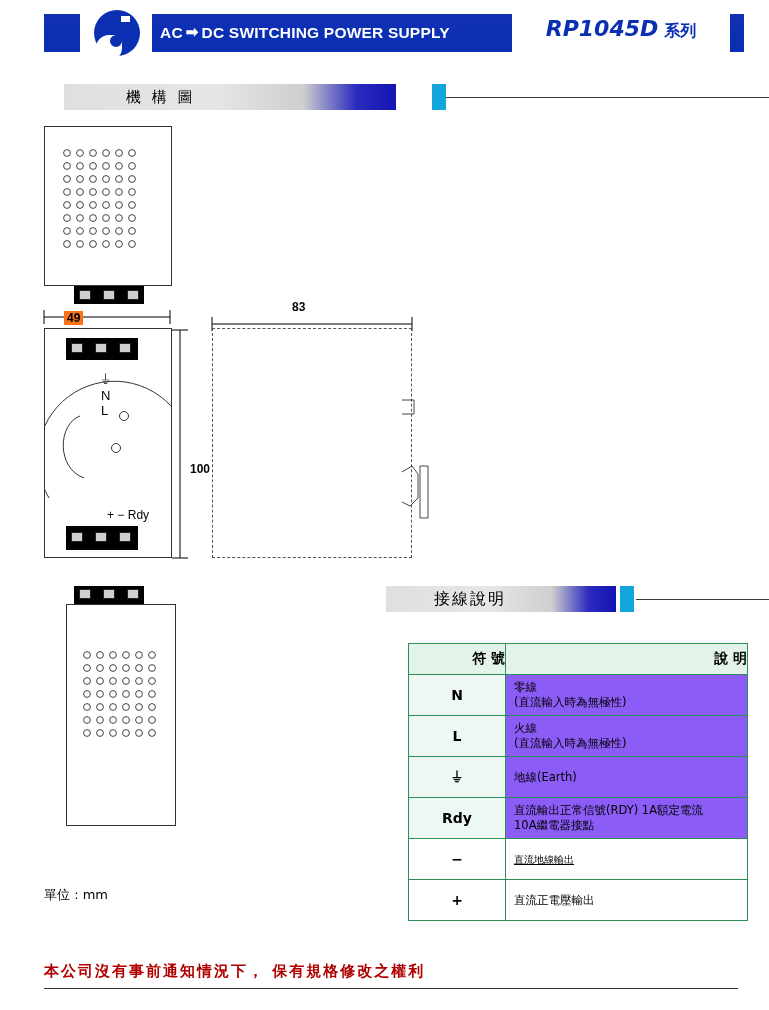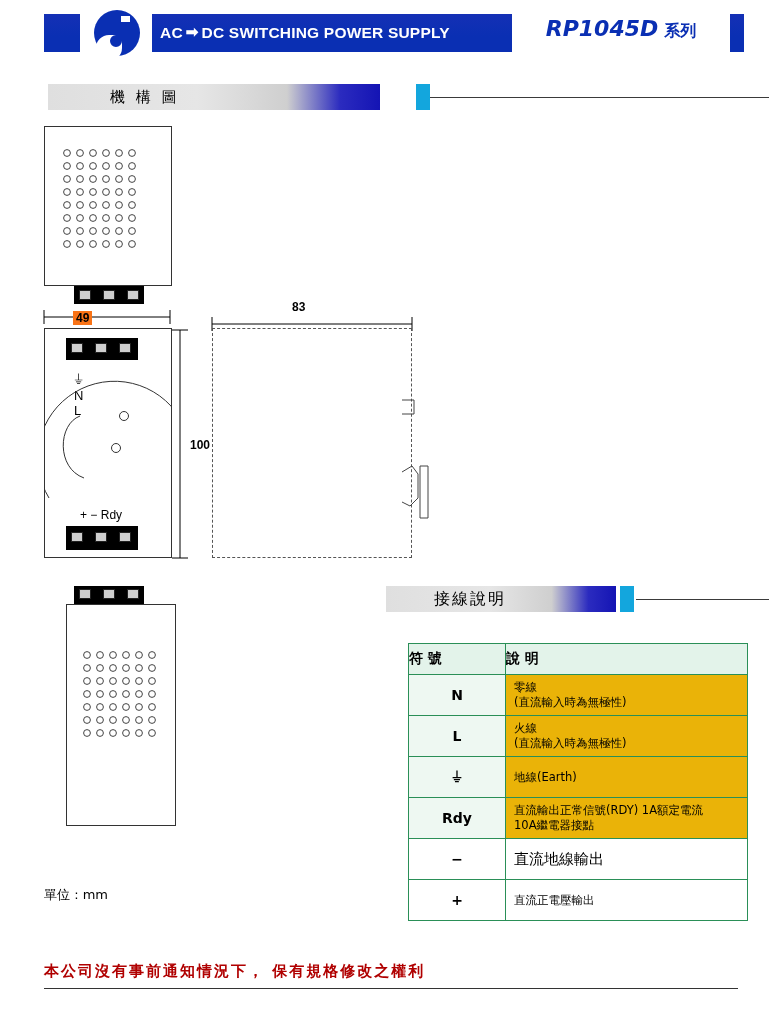--- a/index.html
+++ b/index.html
@@ -110,21 +110,21 @@
   }
   .banner .btext {
     position: absolute;
     top: 4px;
     font-size: 15px;
     letter-spacing: 3px;
     color: #000;
     font-family: "DejaVu Sans", sans-serif;
   }
 
-  #banner-mech { left: 48px; top: 84px; width: 690px; }
+  #banner-mech { left: 64px; top: 84px; width: 690px; }
   #banner-mech .grad { width: 332px; }
   #banner-mech .accent { left: 368px; }
   #banner-mech .rule { left: 382px; width: 356px; }
   #banner-mech .btext { left: 62px; }
 
   #banner-wire { left: 386px; top: 586px; width: 352px; }
   #banner-wire .grad { width: 230px; }
   #banner-wire .accent { left: 620px; left: 234px; }
   #banner-wire .rule { left: 250px; width: 488px; }
   #banner-wire .btext { left: 48px; top: 3px; font-size: 16px; letter-spacing: 2px; }
@@ -158,20 +158,21 @@
     font-size: 12px;
     font-weight: bold;
     font-family: "Liberation Sans", sans-serif;
     color: #000;
   }
   .small-label {
     position: absolute;
     font-size: 12px;
     font-family: "Liberation Sans", sans-serif;
     color: #000;
+    margin-left: 27px;
   }
 
   
   .notes {
     position: absolute;
     left: 44px;
     top: 884px;
     font-size: 13px;
     line-height: 22px;
     font-family: "DejaVu Sans", sans-serif;
@@ -189,43 +190,44 @@
   }
   .wire-table td, .wire-table th {
     border: 1px solid #2a8f57;
     padding: 0;
   }
   .wire-table th {
     background: #e3f3ea;
     font-size: 14px;
     font-weight: bold;
     height: 30px;
-    text-align: left;
+    text-align: right;
   }
   .wire-table td.sym {
     width: 96px;
     text-align: center;
     font-size: 14px;
     font-weight: bold;
     background: #eef8f2;
     height: 40px;
   }
   .wire-table td.desc {
     padding: 4px 8px;
     font-size: 11.5px;
     line-height: 15px;
-    background: #eab308;
+    background: #8b5cf6;
   }
   .wire-table tr.plain td.sym,
   .wire-table tr.plain td.desc {
     background: #ffffff;
   }
   .wire-table td.desc.big {
-    font-size: 15px;
+    font-size: 10px;
     font-weight: normal;
+    text-decoration: underline;
   }
 
   
   .notice {
     position: absolute;
     left: 44px;
     top: 962px;
     width: 690px;
     font-family: "DejaVu Sans", sans-serif;
     font-size: 15px;
@@ -334,21 +336,21 @@
   <div class="term-block" style="left:74px; top:286px; width:70px; height:18px;"></div>
   <div class="term-screw" style="left:79px; top:290px;"></div>
   <div class="term-screw" style="left:103px; top:290px;"></div>
   <div class="term-screw" style="left:127px; top:290px;"></div>
 
   <svg style="position:absolute; left:40px; top:306px;" width="140" height="22" viewBox="0 0 140 22">
     <line x1="4" y1="11" x2="130" y2="11" stroke="#000" stroke-width="1"></line>
     <line x1="4" y1="4" x2="4" y2="18" stroke="#000" stroke-width="1"></line>
     <line x1="130" y1="4" x2="130" y2="18" stroke="#000" stroke-width="1"></line>
   </svg>
-  <div class="dim-label" style="left:73px; top:311px; background:#f97316; padding:0 3px;">49</div>
+  <div class="dim-label" style="left:64px; top:311px; background:#f97316; padding:0 3px;">49</div>
 
   <div class="box-outline" style="left:44px; top:328px; width:128px; height:230px;"></div>
   <div class="term-block" style="left:66px; top:338px; width:72px; height:22px;"></div>
   <div class="term-screw" style="left:71px; top:343px;"></div>
   <div class="term-screw" style="left:95px; top:343px;"></div>
   <div class="term-screw" style="left:119px; top:343px;"></div>
   <div class="small-label" style="left:74px; top:372px; font-size:13px; letter-spacing:3px;">⏚ N L</div>
 
   <svg style="position:absolute; left:44px; top:328px;" width="128" height="230" viewBox="0 0 128 230">
     <path d="M171 80 A 60 60 0 1 0 40 160" fill="none" stroke="#333" stroke-width="1" transform="translate(-35,10)"></path>
@@ -363,21 +365,21 @@
   <div class="term-block" style="left:66px; top:526px; width:72px; height:24px;"></div>
   <div class="term-screw" style="left:71px; top:532px;"></div>
   <div class="term-screw" style="left:95px; top:532px;"></div>
   <div class="term-screw" style="left:119px; top:532px;"></div>
 
   <svg style="position:absolute; left:168px; top:324px;" width="24" height="240" viewBox="0 0 24 240">
     <line x1="12" y1="6" x2="12" y2="234" stroke="#000" stroke-width="1"></line>
     <line x1="4" y1="6" x2="20" y2="6" stroke="#000" stroke-width="1"></line>
     <line x1="4" y1="234" x2="20" y2="234" stroke="#000" stroke-width="1"></line>
   </svg>
-  <div class="dim-label" style="left:190px; top:438px;">100</div>
+  <div class="dim-label" style="left:190px; top:462px;">100</div>
 
   <svg style="position:absolute; left:208px; top:310px;" width="210" height="22" viewBox="0 0 210 22">
     <line x1="4" y1="14" x2="204" y2="14" stroke="#000" stroke-width="1"></line>
     <line x1="4" y1="7" x2="4" y2="21" stroke="#000" stroke-width="1"></line>
     <line x1="204" y1="7" x2="204" y2="21" stroke="#000" stroke-width="1"></line>
   </svg>
   <div class="dim-label" style="left:292px; top:300px;">83</div>
 
   <div style="position:absolute; left:212px; top:328px; width:200px; height:230px; border:1px dashed #555; box-sizing:border-box; background:#fff;"></div>
   <svg style="position:absolute; left:396px; top:390px;" width="42" height="136" viewBox="0 0 42 136">

